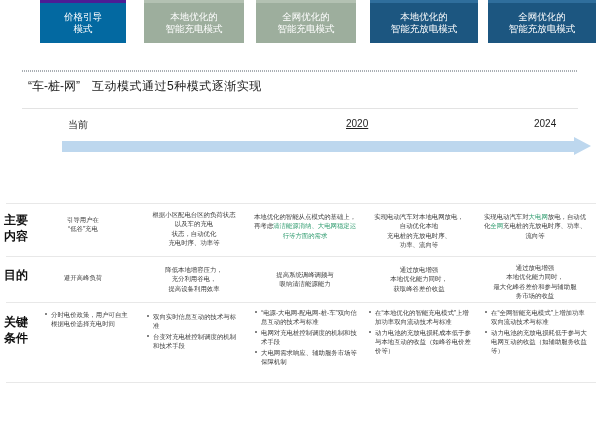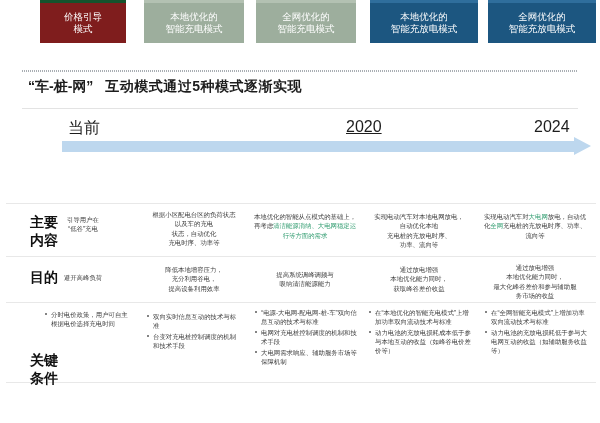--- a/index.html
+++ b/index.html
@@ -20,29 +20,29 @@
     opacity:.85;
   }
   .rule-under-title{
     position:absolute;left:22px;top:108px;width:556px;height:1px;
     background:#e3e3e3;
   }
 
   
   .title{
     position:absolute;left:28px;top:78px;width:560px;
-    font-size:14px;letter-spacing:.5px;color:#1d1d1d;white-space:nowrap;font-weight:bold;
+    font-size:12px;letter-spacing:.5px;color:#1d1d1d;white-space:nowrap;
   }
   .title .q{letter-spacing:0;}
   .title .gap{display:inline-block;width:12px;}
 
   
   .tl-labels{position:absolute;left:0;top:118px;width:600px;height:16px;}
   .tl-label{
-    position:absolute;top:0;font-size:16px;color:#1d1d1d;white-space:nowrap;
+    position:absolute;top:0;font-size:10px;color:#1d1d1d;white-space:nowrap;
   }
   .tl-label.l0{left:68px;}
   .tl-label.l1{left:346px;text-decoration:underline;}
   .tl-label.l2{left:534px;}
 
   .tl-arrow{
     position:absolute;left:62px;top:141px;width:512px;height:11px;
     background:#bdd7ee;
   }
   .tl-arrow:after{
@@ -55,30 +55,30 @@
 
   
   .cards{position:absolute;left:40px;top:0;width:556px;height:44px;}
   .card{
     position:absolute;top:0;height:40px;
     display:flex;align-items:center;justify-content:center;
     text-align:center;font-size:9.5px;line-height:1.28;
     color:#ffffff;
   }
   .card .lbl{padding:0 2px;}
-  .card.c0{background:#7f1d1d;border-top:3px solid #14532d;}
+  .card.c0{background:#0369a1;border-top:3px solid #4c1d95;}
   .card.c1,.card.c2{background:#9dae9d;border-top:3px solid #b3c1b2;}
   .card.c3,.card.c4{background:#1c5680;border-top:3px solid #2f6e9c;}
 
   
   .hline{position:absolute;left:6px;width:590px;height:1px;background:#e8e8e8;}
 
   .rowlabel{
-    position:absolute;left:30px;width:44px;
-    font-size:14px;font-weight:bold;line-height:1.3;color:#111;text-align:left;
+    position:absolute;left:4px;width:44px;
+    font-size:12px;font-weight:bold;line-height:1.3;color:#111;text-align:left;
   }
 
   .cell{
     position:absolute;
     font-size:6.4px;line-height:1.45;color:#3c3c3c;text-align:center;
   }
   .hl{color:#2e9b6e;}
 
   ul.bul{margin:0;padding:0;list-style:none;}
   ul.bul li{
@@ -147,21 +147,21 @@
   <div class="hline" style="top:302px;"></div>
   <div class="hline" style="top:382px;"></div>
 
   <div class="rowlabel" style="top:213px;">
     <div>主要</div>
     <div>内容</div>
   </div>
   <div class="rowlabel" style="top:268px;">
     <div>目的</div>
   </div>
-  <div class="rowlabel" style="top:315px;margin-top:36px;">
+  <div class="rowlabel" style="top:315px;">
     <div>关键</div>
     <div>条件</div>
   </div>
 
   <div class="cell" style="left:40px;top:215px;width:86px;white-space:pre-line;">引导用户在
 “低谷”充电</div>
   <div class="cell" style="left:144px;top:210px;width:100px;white-space:pre-line;">根据小区配电台区的负荷状态
 以及车的充电
 状态，自动优化
 充电时序、功率等</div>

